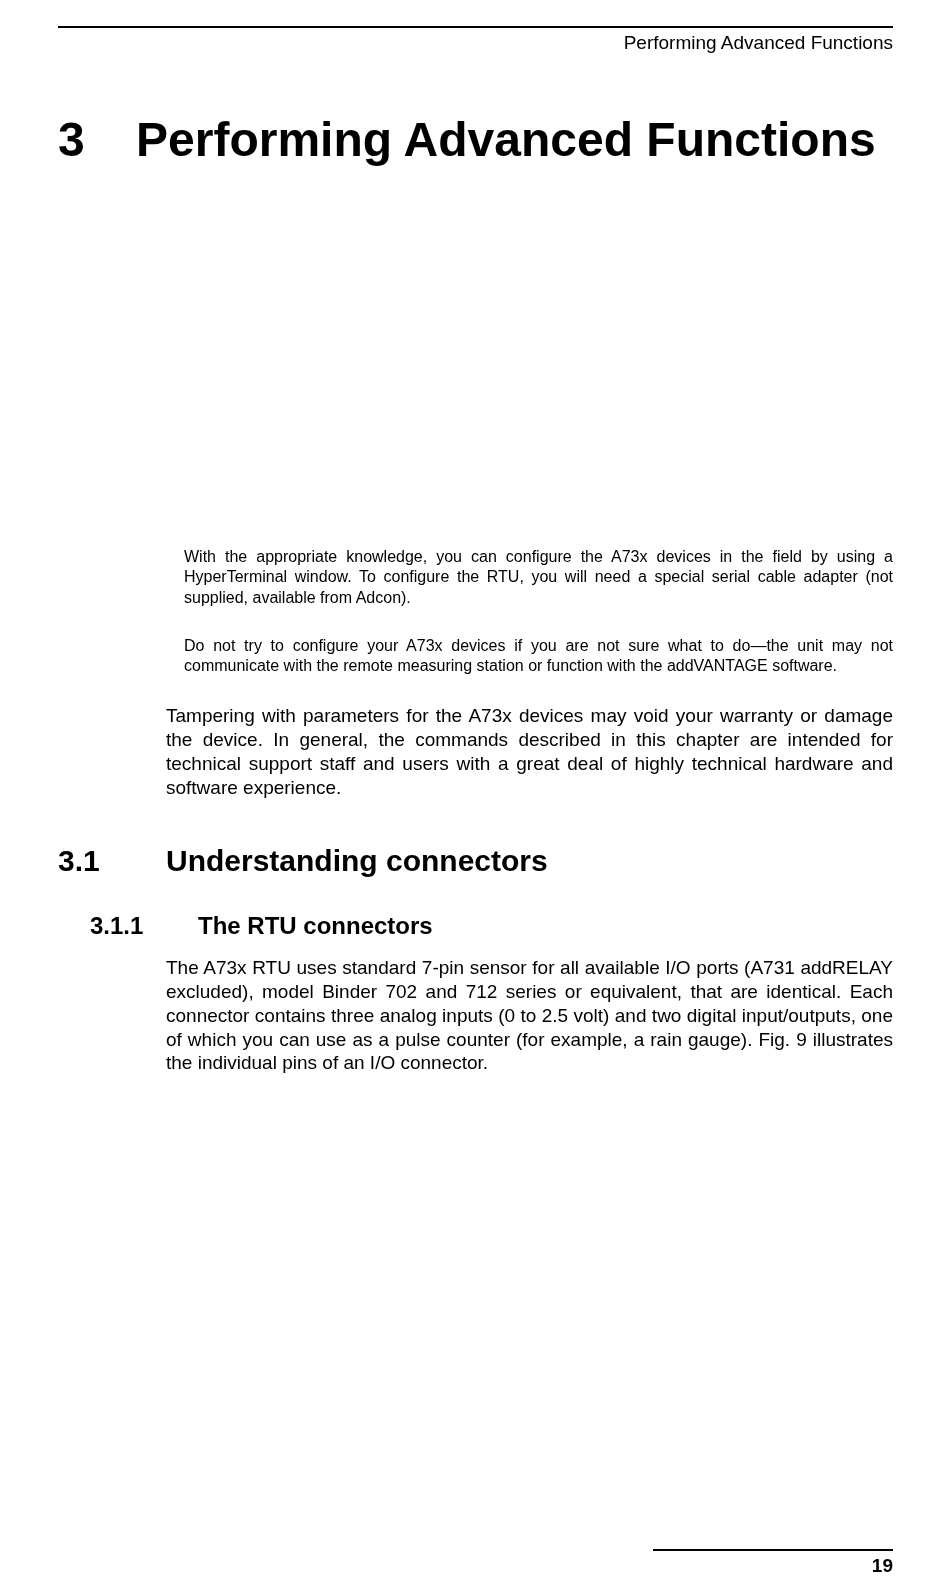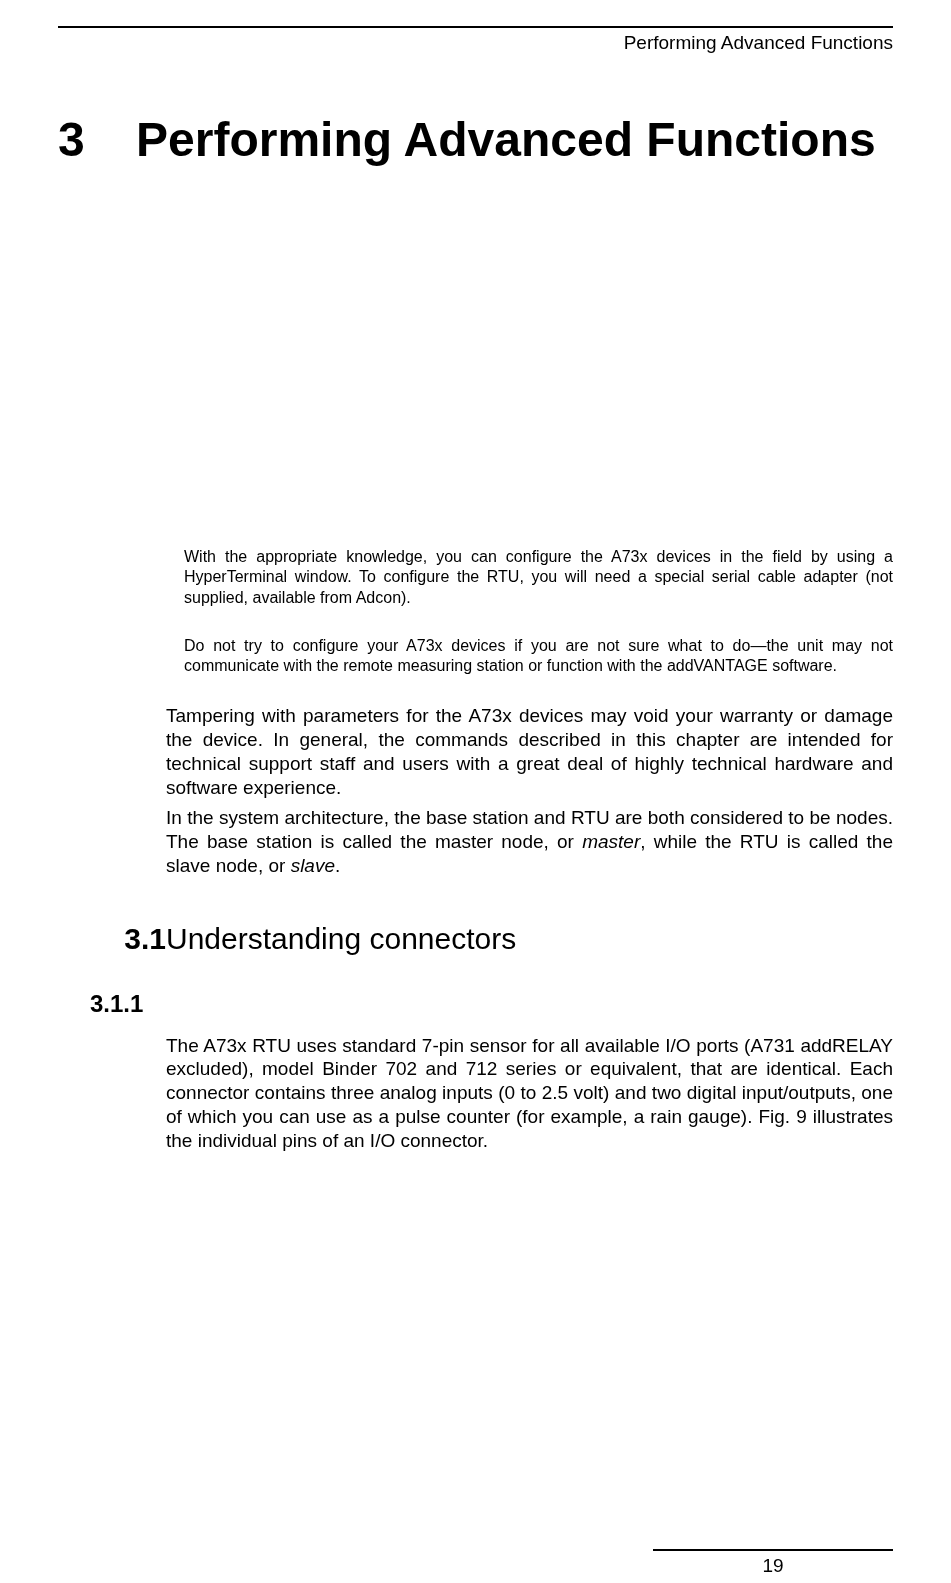--- a/index.html
+++ b/index.html
@@ -7,30 +7,30 @@
   .page { width: 951px; min-height: 1583px; position: relative; padding: 0 58px 0 58px; }
   .header-rule { border-top: 2px solid #000; margin-top: 26px; }
   .header-text { text-align: right; font-size: 19px; padding-top: 4px; padding-bottom: 6px; }
   .chapter-row { display: flex; align-items: flex-start; margin-top: 52px; }
   .chapter-num { font-size: 48px; font-weight: bold; width: 78px; flex-shrink: 0; line-height: 1.15; }
   .chapter-title { font-size: 48px; font-weight: bold; line-height: 1.15; }
   .body-block { margin-left: 108px; margin-right: 0; }
   .para { font-size: 16px; line-height: 1.26; text-align: justify; margin-bottom: 28px; margin-left: 18px; }
   .para-tight { font-size: 19px; line-height: 1.26; text-align: justify; margin-bottom: 6px; margin-top: 13px; }
   .para-last { font-size: 19px; line-height: 1.26; text-align: justify; margin-bottom: 0; }
-  .sec-row { display: flex; align-items: baseline; margin-top: 44px; margin-bottom: 18px; text-align: right; }
+  .sec-row { display: flex; align-items: baseline; margin-top: 44px; margin-bottom: 18px; }
   .sec-num { font-size: 30px; font-weight: bold; width: 108px; flex-shrink: 0; }
-  .sec-title { font-size: 30px; font-weight: normal; }
+  .sec-title { font-size: 30px; font-weight: bold; }
   .subsec-row { display: flex; align-items: baseline; margin-top: 34px; margin-bottom: 16px; }
   .subsec-num { font-size: 24px; font-weight: bold; width: 108px; flex-shrink: 0; margin-left: 32px; }
   .subsec-title { font-size: 24px; font-weight: bold; }
   em, .italic { font-style: italic; }
   .footer { position: absolute; bottom: 32px; right: 58px; text-align: right; }
   .footer-rule { border-top: 2px solid #000; width: 240px; margin-left: auto; margin-bottom: 4px; }
-  .footer-num { font-size: 19px; font-weight: normal; text-align: center; }
+  .footer-num { font-size: 19px; font-weight: bold; }
   .gap1 { height: 380px; }
 </style>
 </head>
 <body>
 
 <div class="page">
 
   <div class="header-rule"></div>
   <div class="header-text">Performing Advanced Functions</div>
 
@@ -38,32 +38,30 @@
     <div class="chapter-num">3</div>
     <div class="chapter-title">Performing Advanced Functions</div>
   </div>
 
   <div class="gap1"></div>
 
   <div class="body-block">
     <p class="para">With the appropriate knowledge, you can configure the A73x devices in the field by using a HyperTerminal window. To configure the RTU, you will need a special serial cable adapter (not supplied, available from Adcon).</p>
     <p class="para">Do not try to configure your A73x devices if you are not sure what to do—the unit may not communicate with the remote measuring station or function with the addVANTAGE software.</p>
     <p class="para-tight">Tampering with parameters for the A73x devices may void your warranty or damage the device. In general, the commands described in this chapter are intended for technical support staff and users with a great deal of highly technical hardware and software experience.</p>
-    <p class="para-last">
-      <span>In the system architecture, the base station and RTU are both considered to be nodes. The base station is called the master node, or </span><em>master</em><span>, while the RTU is called the slave node, or </span><em>slave</em><span>.</span>
-    </p>
   </div>
 
   <div class="sec-row">
     <div class="sec-num">3.1</div>
     <div class="sec-title">Understanding connectors</div>
   </div>
 
   <div class="subsec-row">
     <div class="subsec-num">3.1.1</div>
+    <div class="subsec-title">The RTU connectors</div>
   </div>
   <div class="body-block">
     <p class="para-last">The A73x RTU uses standard 7-pin sensor for all available I/O ports (A731 addRELAY excluded), model Binder 702 and 712 series or equivalent, that are identical. Each connector contains three analog inputs (0 to 2.5 volt) and two digital input/outputs, one of which you can use as a pulse counter (for example, a rain gauge). Fig. 9 illustrates the individual pins of an I/O connector.</p>
   </div>
 
   <div class="footer">
     <div class="footer-rule"></div>
     <div class="footer-num">19</div>
   </div>
 

